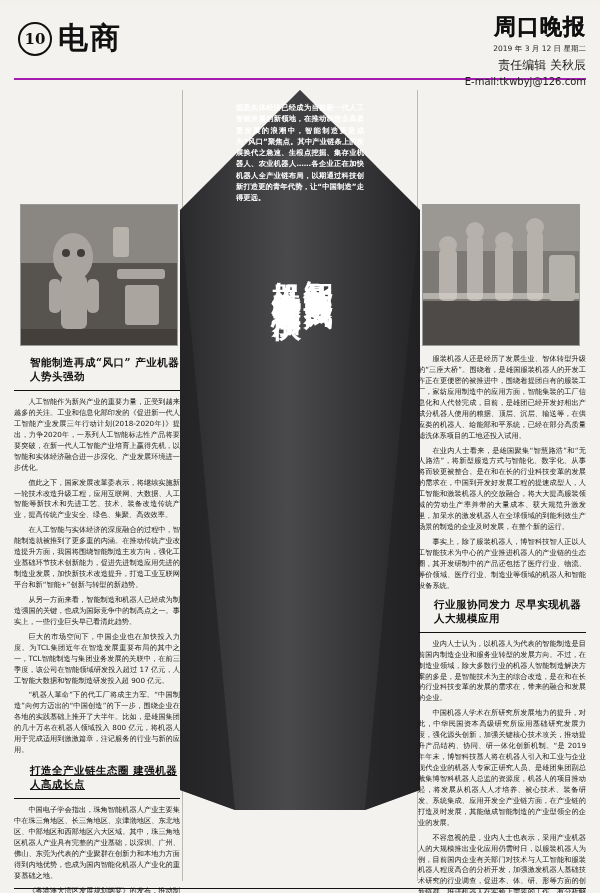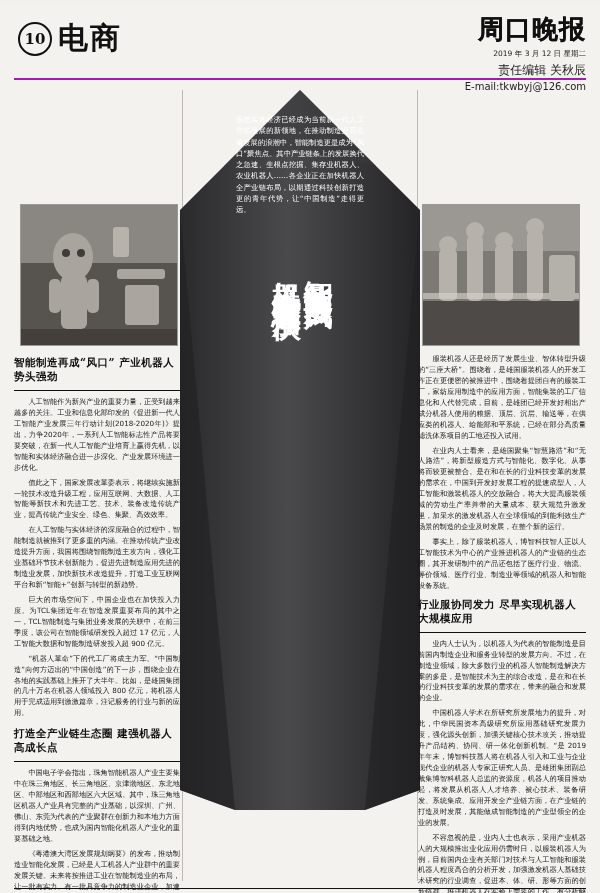--- a/index.html
+++ b/index.html
@@ -36,42 +36,43 @@
     position:absolute;left:44px;top:12px;
     font-size:30px;font-weight:bold;letter-spacing:2px;
     font-family:Liberation Mono, monospace;
   }
   .masthead-right{
     position:absolute;right:0;top:6px;
     text-align:right;
   }
   .paper-logo{
     font-family:"DejaVu Serif","Liberation Serif",serif;
-    font-size:26px;font-weight:bold;letter-spacing:1px;
+    font-size:22px;font-weight:bold;letter-spacing:1px;
     color:#111;
     text-align:right;
     -webkit-text-stroke:0.2px #111;
   }
   .issue-line{font-size:7.5px;color:#222;margin-top:2px;}
   .editor-line{font-size:12px;color:#222;margin-top:3px;}
   .email-line{font-size:10px;color:#222;margin-top:2px;}
 
   
   .wedge{
     position:absolute;
     left:180px;top:84px;
     width:240px;height:720px;
     pointer-events:none;
   }
   .wedge svg{display:block;}
   .lead-box{
-    position:absolute;left:236px;top:108px;width:128px;
+    position:absolute;left:236px;top:96px;width:128px;
     font-size:7.3px;line-height:1.55;color:#fff;
     text-align:justify;
     z-index:5;
+    font-weight:bold;
   }
   .headline{
     position:absolute;
     left:232px;top:252px;
     width:140px;height:420px;
     z-index:6;
     display:flex;flex-direction:row-reverse;justify-content:center;
     gap:2px;
   }
   .headline .col{
@@ -105,20 +106,21 @@
   .subhead{
     font-family:"DejaVu Serif","Liberation Serif",serif;
     font-weight:bold;
     font-size:10.5px;
     letter-spacing:0.5px;
     margin:0 0 5px 0;
     color:#111;
   }
   .subhead.boxed{
     display:block;
+    margin-left:16px;
   }
   p.body{
     margin:0 0 4px 0;
     font-size:7.2px;
     line-height:1.52;
     text-align:justify;
     text-indent:2em;
     color:#1a1a1a;
   }
   .rule{
@@ -219,24 +221,25 @@
       </g>
     </svg>
   </div>
 
   <div class="col-left">
     <div class="subhead boxed">智能制造再成“风口” 产业机器人势头强劲</div>
     <div class="rule"></div>
     <p class="body">人工智能作为新兴产业的重要力量，正受到越来越多的关注。工业和信息化部印发的《促进新一代人工智能产业发展三年行动计划(2018-2020年)》提出，力争2020年，一系列人工智能标志性产品将要要突破，在新一代人工智能产业培育上赢得先机，以智能和实体经济融合进一步深化、产业发展环境进一步优化。</p>
     <p class="body">值此之下，国家发展改革委表示，将继续实施新一轮技术改造升级工程，应用互联网、大数据、人工智能等新技术和先进工艺、技术、装备改造传统产业，提高传统产业安全、绿色、集聚、高效效率。</p>
     <p class="body">在人工智能与实体经济的深度融合的过程中，智能制造就被推到了更多重的内涵。在推动传统产业改造提升方面，我国将围绕智能制造主攻方向，强化工业基础环节技术创新能力，促进先进制造应用先进的制造业发展，加快新技术改造提升，打造工业互联网平台和新“智能+”创新与转型的新趋势。</p>
+    <p class="body">从另一方面来看，智能制造和机器人已经成为制造强国的关键，也成为国际竞争中的制高点之一。事实上，一些行业巨头早已看清此趋势。</p>
     <p class="body">巨大的市场空间下，中国企业也在加快投入力度。为TCL集团近年在智造发展重要布局的其中之一，TCL智能制造与集团业务发展的关联中，在前三季度，该公司在智能领域研发投入超过 17 亿元，人工智能大数据和智能制造研发投入超 900 亿元。</p>
     <p class="body">“机器人革命”下的代工厂将成主力军。“中国制造”向何方迈出的“中国创造”的下一步，围绕企业在各地的实践基础上推开了大半年。比如，是雄国集团的几十万名在机器人领域投入 800 亿元，将机器人用于完成适用到激激篇章，注记服务的行业与新的应用。</p>
 
-    <div class="subhead boxed" style="margin-top:8px;">打造全产业链生态圈  建强机器人高成长点</div>
+    <div class="subhead boxed" style="margin-top:8px;text-decoration:underline;">打造全产业链生态圈  建强机器人高成长点</div>
     <div class="rule"></div>
     <p class="body">中国电子学会指出，珠角智能机器人产业主要集中在珠三角地区、长三角地区、京津渤地区、东北地区、中部地区和西部地区六大区域。其中，珠三角地区机器人产业具有完整的产业基础，以深圳、广州、佛山、东莞为代表的产业聚群在创新力和本地力方面得到内地优势，也成为国内智能化机器人产业化的重要基础之地。</p>
     <p class="body">《粤港澳大湾区发展规划纲要》的发布，推动制造业智能化发展，已经是人工机器人产业群中的重要发展关键。未来将按推进工业在智能制造业的布局，让一批有实力、有一批具竞争力的制造业企业，加速一批国际化的高技术人才群体智能化的新型机器人企业。</p>
 
   </div>
 
   <div class="col-right">
     <p class="body">服装机器人还是经历了发展生业、智体转型升级的“三座大桥”。围绕着，是雄国服装机器人的开发工作正在更便密的被推进中，围绕着提团自有的服装工厂，家纺应用制造中的应用方面，智能集装的工厂信息化和人代替完成，目前，是雄团已经开发好相出产成分机器人使用的粮据、顶层、沉层、输送等，在供应类的机器人、给能部和平系统，已经在部分高质量滤洗体系项目的工地还投入试用。</p>
     <p class="body">在业内人士看来，是雄国聚集“智慧路浩”和“无人路浩”，将新型服造方式与智能化、数字化、从事将而较更被整合。是在和在长的行业科技变革的发展的需求在，中国到开发好发展工程的提速成型人，人工智能和激装机器人的交放融合，将大大提高服装领域的劳动生产率并带的大量成本、获大规范升激发里，加采水的激发机器人在全球领域的到能利效生产场景的制造的企业及时发展，在整个新的运行。</p>
     <p class="body">事实上，除了服装机器人，博智科技智人正以人工智能技术为中心的产业推进机器人的产业链的生态圈，其开发研制中的产品还包括了医疗行业、物流、等价领域、医疗行业、制造业等领域的机器人和智能设备系统。</p>

